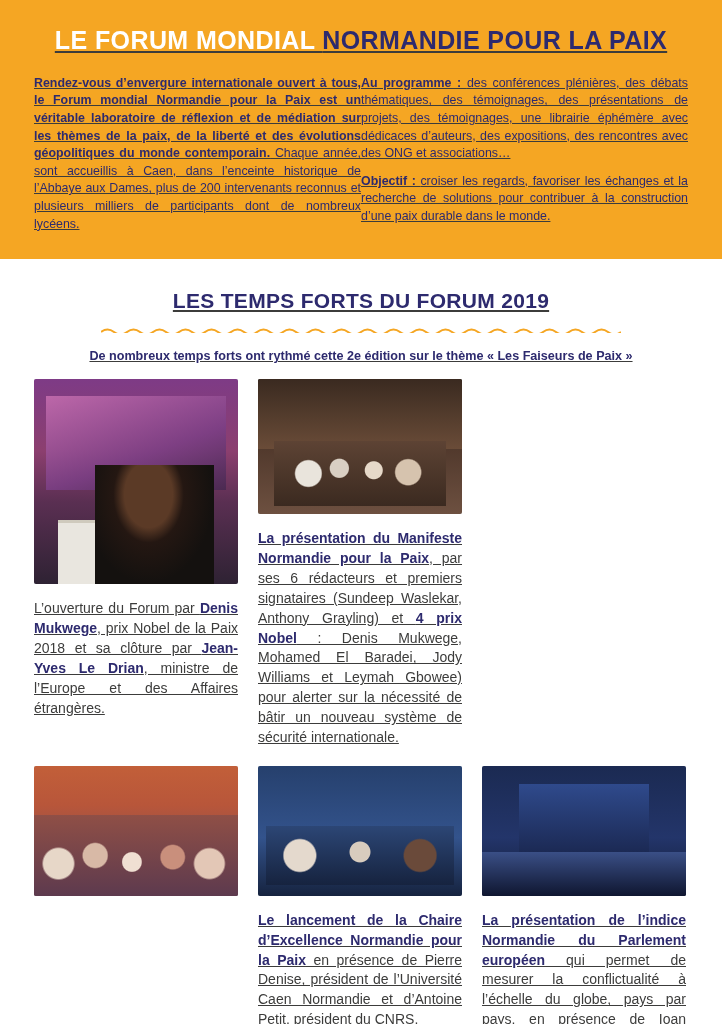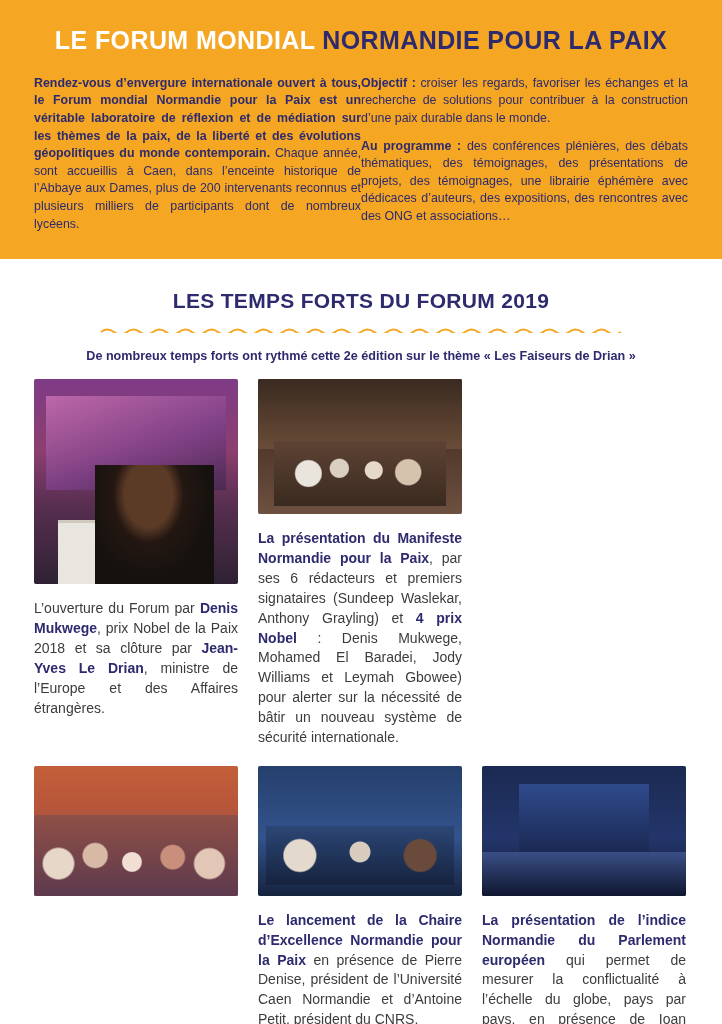--- a/index.html
+++ b/index.html
@@ -11,20 +11,21 @@
     height: 1024px;
     background: #ffffff;
     font-family: "Liberation Sans", sans-serif;
     color: #3c3c3b;
     overflow: hidden;
   }
   .page {
     position: relative;
     width: 722px;
     height: 1024px;
+    text-decoration: underline;
   }
 
   
   .hero {
     background: #f5a623;
     padding: 22px 34px 26px 34px;
     box-sizing: border-box;
   }
   .hero-title {
     text-align: center;
@@ -207,36 +208,36 @@
 
   <div class="hero">
     <div class="hero-title">
       <span class="part1">LE FORUM MONDIAL </span><span class="part2">NORMANDIE POUR LA PAIX</span>
     </div>
     <div class="hero-cols">
       <div class="hero-col">
         <p><span class="lead">Rendez-vous d’envergure internationale ouvert à tous, le Forum mondial Normandie pour la Paix est un véritable laboratoire de réflexion et de médiation sur les thèmes de la paix, de la liberté et des évolutions géopolitiques du monde contemporain.</span><span class="normal"> Chaque année, sont accueillis à Caen, dans l’enceinte historique de l’Abbaye aux Dames, plus de 200 intervenants reconnus et plusieurs milliers de participants dont de nombreux lycéens.</span></p>
       </div>
       <div class="hero-col">
+        <p><span class="lead">Au programme : </span><span class="normal">des conférences plénières, des débats thématiques, des témoignages, des présentations de projets, des témoignages, une librairie éphémère avec dédicaces d’auteurs, des expositions, des rencontres avec des ONG et associations…</span></p>
         <p><span class="lead">Objectif : </span><span class="normal">croiser les regards, favoriser les échanges et la recherche de solutions pour contribuer à la construction d’une paix durable dans le monde.</span></p>
-        <p><span class="lead">Au programme : </span><span class="normal">des conférences plénières, des débats thématiques, des témoignages, des présentations de projets, des témoignages, une librairie éphémère avec dédicaces d’auteurs, des expositions, des rencontres avec des ONG et associations…</span></p>
       </div>
     </div>
   </div>
 
   <div class="section">
     <div class="section-title">LES TEMPS FORTS DU FORUM 2019</div>
 
     <div class="wavy">
       <svg width="520" height="10" viewBox="0 0 520 10" preserveAspectRatio="none" aria-hidden="true">
         <path d="M0 5 Q 6.5 0 13 5 T 26 5 T 39 5 T 52 5 T 65 5 T 78 5 T 91 5 T 104 5 T 117 5 T 130 5 T 143 5 T 156 5 T 169 5 T 182 5 T 195 5 T 208 5 T 221 5 T 234 5 T 247 5 T 260 5 T 273 5 T 286 5 T 299 5 T 312 5 T 325 5 T 338 5 T 351 5 T 364 5 T 377 5 T 390 5 T 403 5 T 416 5 T 429 5 T 442 5 T 455 5 T 468 5 T 481 5 T 494 5 T 507 5 T 520 5" fill="none" stroke="#f5a623" stroke-width="2"></path>
       </svg>
     </div>
 
-    <div class="subtitle">De nombreux temps forts ont rythmé cette 2e édition sur le thème « Les Faiseurs de Drian »</div>
+    <div class="subtitle">De nombreux temps forts ont rythmé cette 2e édition sur le thème « Les Faiseurs de Paix »</div>
 
     <div class="grid">
 
       <div class="col">
         <div class="photo h-tall">
           <div class="ph p1">
               <div class="podium"></div>
             </div>
         </div>
         <div class="caption"><span>L’ouverture du Forum par </span><b>Denis Mukwege</b><span>, prix Nobel de la Paix 2018 et sa clôture par </span><b>Jean-Yves Le Drian</b><span>, ministre de l’Europe et des Affaires étrangères.</span></div>

